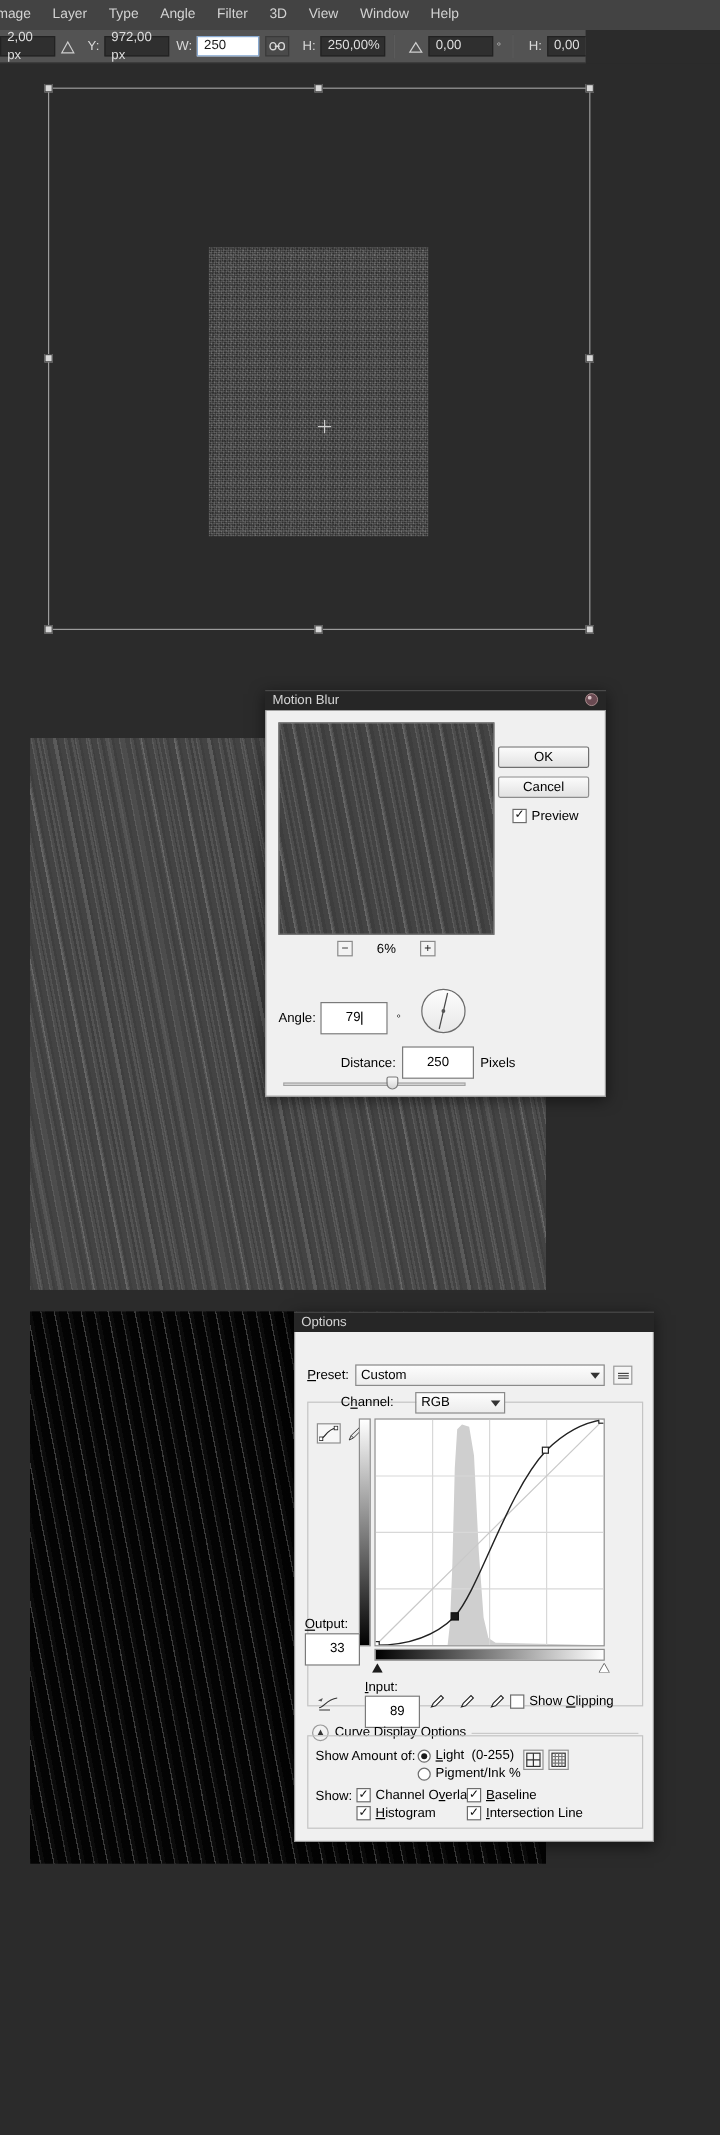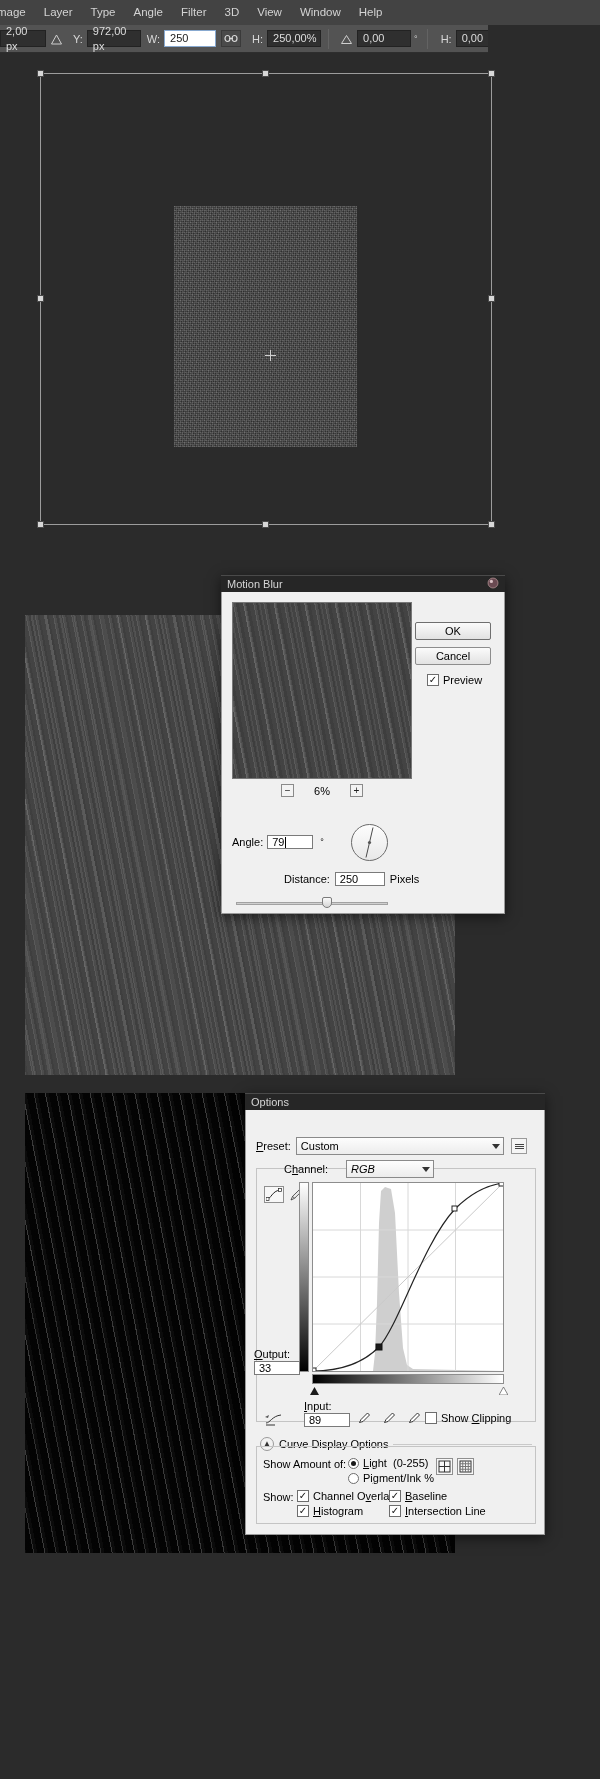--- a/index.html
+++ b/index.html
@@ -212,22 +212,22 @@
     font-size: 10px; line-height: 1; color: #111; flex: none;
   }
   .chk.off { color: transparent; }
   #mb-preview-chk { position: absolute; left: 205px; top: 82px; }
 
   .mb-angle-row {
     position: absolute; left: 10px; top: 243px;
     display: flex; align-items: center; gap: 4px;
   }
   .tf {
-    background: #fff; border: 1px solid #7a7a7a; height: 14px; line-height: 15px;
-    padding: 0 4px; font-size: 11px; color: #000; min-width: 46px;
+    background: #fff; border: 1px solid #7a7a7a; height: 27px; line-height: 15px;
+    padding: 0 20px; font-size: 11px; color: #000; min-width: 46px;
     display: flex; align-items: center;
   }
   .tf.caret::after {
     content: ""; display: inline-block; width: 1px; height: 11px;
     background: #000; margin-left: 1px;
   }
   .dial {
     position: absolute; left: 129px; top: 232px;
     width: 37px; height: 37px; border: 1px solid #6b6b6b; border-radius: 50%;
     background: linear-gradient(#fdfdfd,#e8e8e8);
@@ -269,21 +269,21 @@
   #cv-preset-sel { width: 208px; }
   #cv-preset-menu {
     position: absolute; left: 265px; top: 28px; width: 16px; height: 16px;
     border: 1px solid #9a9a9a; background: #f5f5f5;
     display: flex; flex-direction: column; justify-content: center;
     align-items: center; gap: 1px;
   }
   #cv-preset-menu i { display: block; width: 9px; height: 1px; background: #444; }
 
   #cv-channel-row { position: absolute; left: 38px; top: 50px; gap: 18px; }
-  #cv-channel-sel { width: 88px; font-style: italic; }
+  #cv-channel-sel { width: 75px; }
   .cv-groupbox {
     position: absolute; left: 10px; top: 58px; width: 280px; height: 254px;
     border: 1px solid #c4c4c4; border-top: 1px solid #c4c4c4;
   }
 
   .cv-tools { position: absolute; left: 18px; top: 76px; display: flex; gap: 2px; }
   .cv-tool {
     width: 20px; height: 17px; border: 1px solid #8f8f8f; background: #f7f7f7;
     display: flex; align-items: center; justify-content: center;
   }

